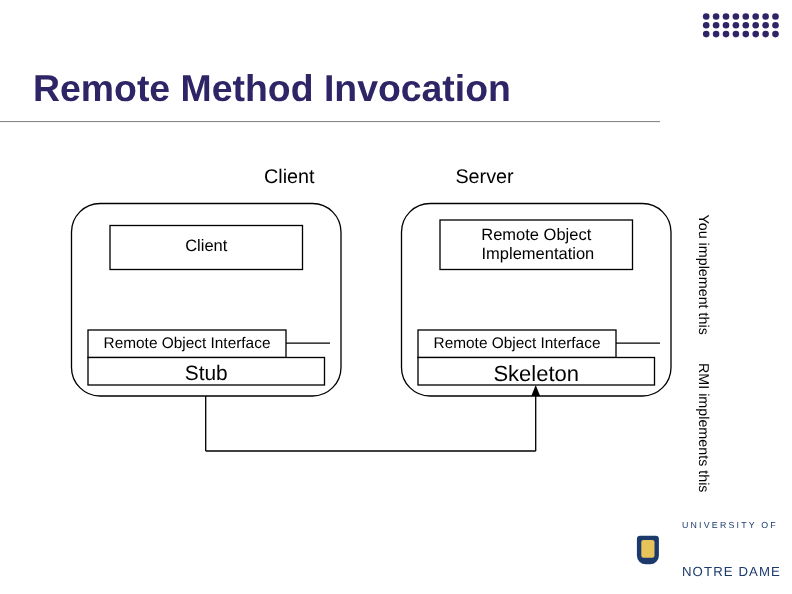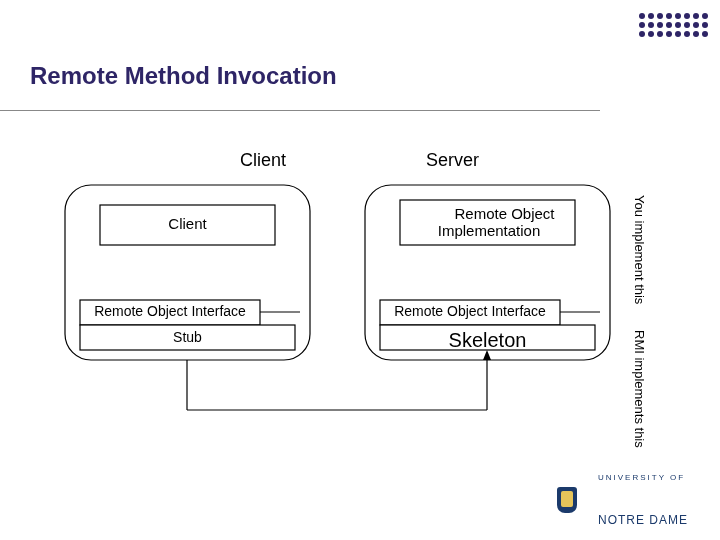--- a/index.html
+++ b/index.html
@@ -22,21 +22,21 @@
     display: inline-block;
     width: 6px; height: 6px;
     background: #2e2566;
     border-radius: 50%;
     margin-left: 3px;
   }
   .title {
     position: absolute;
     top: 62px;
     left: 30px;
-    font-size: 24px;
+    font-size: 34px;
     font-weight: bold;
     color: #2e2566;
   }
   .title-rule {
     position: absolute;
     left: 0;
     top: 110px;
     width: 600px;
     border-top: 1px solid #888;
   }
@@ -58,21 +58,21 @@
     color: #000;
   }
   .vlabel {
     position: absolute;
     writing-mode: vertical-rl;
     font-size: 13px;
     color: #000;
   }
   .logo {
     position: absolute;
-    right: 32px;
+    right: 10px;
     bottom: 14px;
     display: flex;
     align-items: center;
     gap: 21px;
   }
   .logo-mark {
     width: 20px; height: 26px;
     background: linear-gradient(#1b3a6b,#1b3a6b);
     border-radius: 3px 3px 8px 8px;
     position: relative;
@@ -105,21 +105,21 @@
 <div class="dots">
   <div class="row"><span class="dot"></span><span class="dot"></span><span class="dot"></span><span class="dot"></span><span class="dot"></span><span class="dot"></span><span class="dot"></span><span class="dot"></span></div>
   <div class="row"><span class="dot"></span><span class="dot"></span><span class="dot"></span><span class="dot"></span><span class="dot"></span><span class="dot"></span><span class="dot"></span><span class="dot"></span></div>
   <div class="row"><span class="dot"></span><span class="dot"></span><span class="dot"></span><span class="dot"></span><span class="dot"></span><span class="dot"></span><span class="dot"></span><span class="dot"></span></div>
 </div>
 
 <div class="title">Remote Method Invocation</div>
 <div class="title-rule"></div>
 
 <div class="col-label" style="left:240px; top:150px;">Client</div>
-<div class="col-label" style="left:426px; top:150px;">Server</div>
+<div class="col-label" style="left:414px; top:150px;">Server</div>
 
 <svg class="svgwrap" viewBox="0 0 720 540">
 
   <rect x="65" y="185" rx="26" ry="26" width="245" height="175" fill="none" stroke="#000" stroke-width="1.2"></rect>
 
   <rect x="365" y="185" rx="26" ry="26" width="245" height="175" fill="none" stroke="#000" stroke-width="1.2"></rect>
 
   <rect x="100" y="205" width="175" height="40" fill="#fff" stroke="#000" stroke-width="1.2"></rect>
 
   <rect x="400" y="200" width="175" height="45" fill="#fff" stroke="#000" stroke-width="1.2"></rect>
@@ -136,27 +136,27 @@
 
   <line x1="187" y1="360" x2="187" y2="410" stroke="#000" stroke-width="1.2"></line>
   <line x1="187" y1="410" x2="487" y2="410" stroke="#000" stroke-width="1.2"></line>
   <line x1="487" y1="410" x2="487" y2="356" stroke="#000" stroke-width="1.2"></line>
 
   <polygon points="487,350 483,360 491,360" fill="#000"></polygon>
 </svg>
 
 <div class="box-label" style="left:100px; top:215px; width:175px;">Client</div>
 
-<div class="box-label" style="left:400px; top:205px; width:209px;">Remote Object</div>
+<div class="box-label" style="left:400px; top:205px; width:175px;">Remote Object</div>
 <div class="box-label" style="left:400px; top:222px; width:178px;">Implementation</div>
 
 <div class="box-label" style="left:80px; top:303px; width:180px; font-size:14px;">Remote Object Interface</div>
 <div class="box-label" style="left:380px; top:303px; width:180px; font-size:14px;">Remote Object Interface</div>
 
-<div class="box-label" style="left:80px; top:329px; width:215px; font-size:14px;">Stub</div>
+<div class="box-label" style="left:80px; top:329px; width:215px; font-size:19px;">Stub</div>
 <div class="box-label" style="left:380px; top:329px; width:215px; font-size:20px;">Skeleton</div>
 
 <div class="vlabel" style="left:632px; top:195px;">You implement this</div>
 <div class="vlabel" style="left:632px; top:330px;">RMI implements this</div>
 
 <div class="logo">
   <div class="logo-mark"></div>
   <div class="logo-text">
     <div class="l1">UNIVERSITY OF</div>
     <div class="l2">NOTRE DAME</div>

